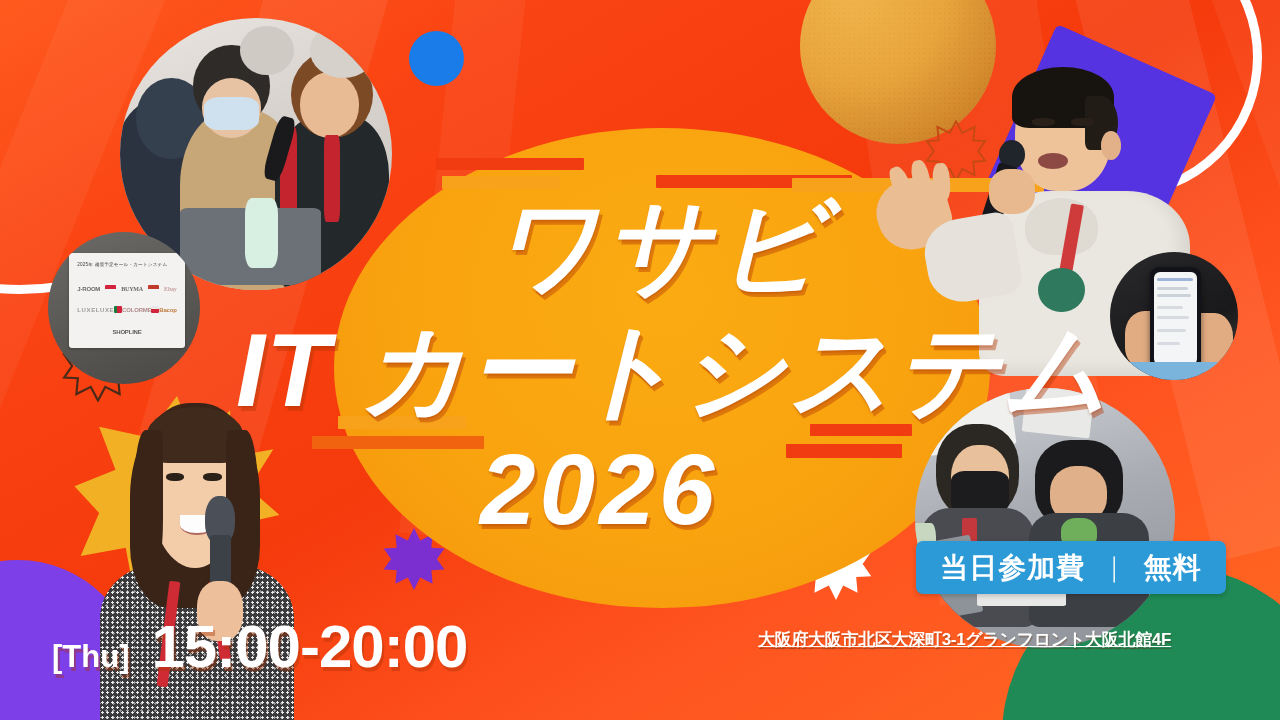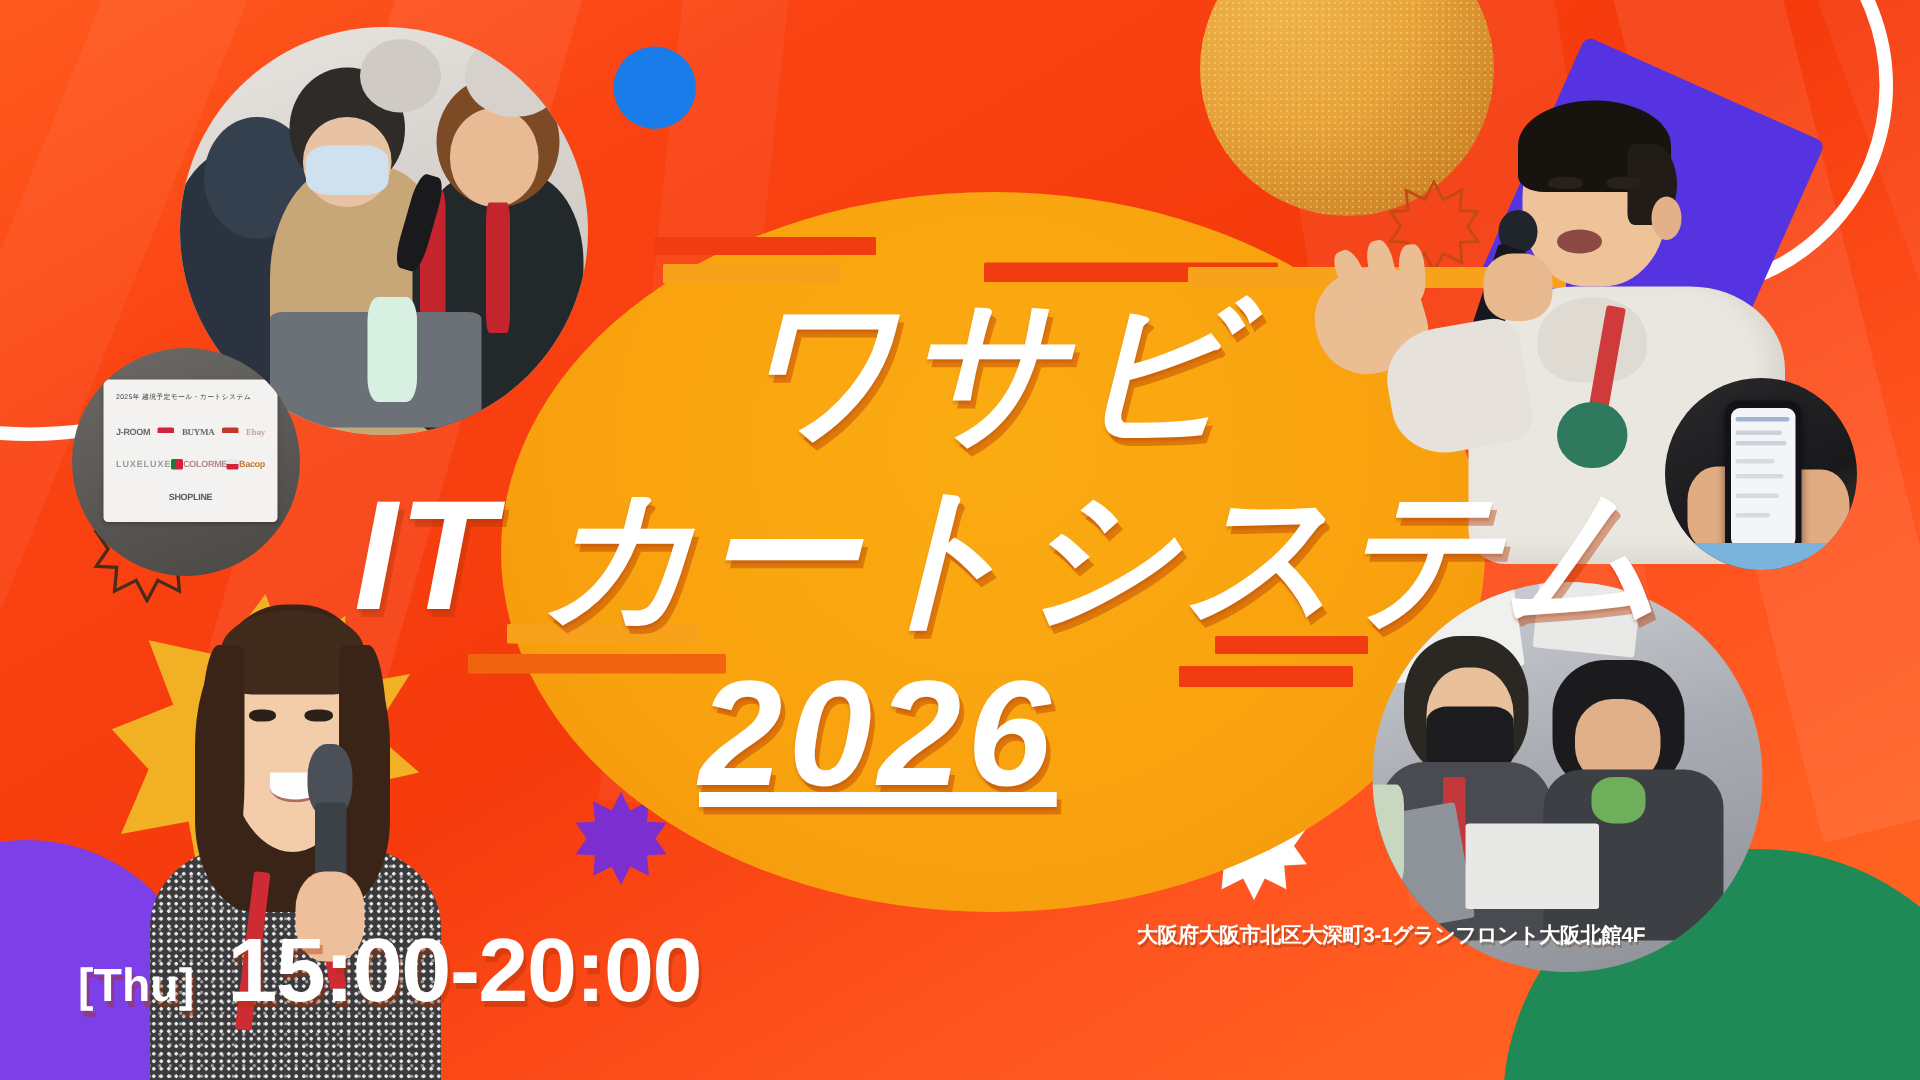--- a/index.html
+++ b/index.html
@@ -138,21 +138,21 @@
 
   
   .title-wrap { position:absolute; left:0; top:0; width:1280px; height:720px; pointer-events:none; }
   .tl {
     position:absolute; color:#ffffff; font-weight:700; font-style:italic;
     letter-spacing:2px; white-space:nowrap;
     text-shadow: 3px 5px 0 rgba(180,55,5,.42), 0 2px 2px rgba(150,45,5,.3);
   }
   .tl1 { left:492px; top:178px; font-size:104px; letter-spacing:6px; }
   .tl2 { left:236px; top:302px; font-size:104px; letter-spacing:1px; }
-  .tl3 { left:466px; top:432px; font-size:100px; letter-spacing:4px;text-decoration:underline; }
+  .tl3 { left:480px; top:432px; font-size:100px; letter-spacing:4px; }
 
   
   .date-line {
     position:absolute; left:46px; top:612px; white-space:nowrap;
     color:#fff; font-weight:700; font-style:normal;
     text-shadow: 2px 4px 0 rgba(170,50,5,.40);
     display:flex; align-items:baseline; gap:0;
   }
   .d-year { font-size:60px; letter-spacing:-1px; }
   .d-md   { font-size:84px; letter-spacing:-2px; margin-left:2px; }
@@ -167,21 +167,21 @@
   }
   .badge span { color:#fff; font-size:28px; font-weight:700; letter-spacing:1px; }
   .badge .sep { font-weight:400; font-size:26px; opacity:.9; }
 
   .venue {
     position:absolute; left:758px; top:612px; width:516px; text-align:left;
     color:#fff; font-weight:700; white-space:nowrap;
     text-shadow:2px 3px 0 rgba(120,55,20,.35);
   }
   .venue-name { font-size:49px; letter-spacing:0px; line-height:1.02; }
-  .venue-addr { font-size:14px; letter-spacing:-.3px; margin-top:3px; text-shadow:1px 2px 0 rgba(90,45,15,.3); }
+  .venue-addr { font-size:17px; letter-spacing:-.3px; margin-top:16px; text-shadow:1px 2px 0 rgba(90,45,15,.3);text-decoration:underline; }
 </style>
 </head>
 <body>
 
 <div id="poster">
 
   <div class="ray r6"></div>
   <div class="ray r1"></div>
   <div class="ray r2"></div>
   <div class="ray r3"></div>
@@ -396,18 +396,23 @@
     <div class="tl tl1">ワサビ</div>
     <div class="tl tl2">IT カートシステム</div>
     <div class="tl tl3">2026</div>
   </div>
 
   <div class="date-line">
     <span class="d-dow">[Thu]</span>
     <span class="d-time">15:00-20:00</span>
   </div>
 
+  <div class="badge">
+    <span>当日参加費</span>
+    <span class="sep">｜</span>
+    <span>無料</span>
+  </div>
 
   <div class="venue">
     <div class="venue-addr">大阪府大阪市北区大深町3-1グランフロント大阪北館4F</div>
   </div>
 
 </div>
 
 </body></html>

